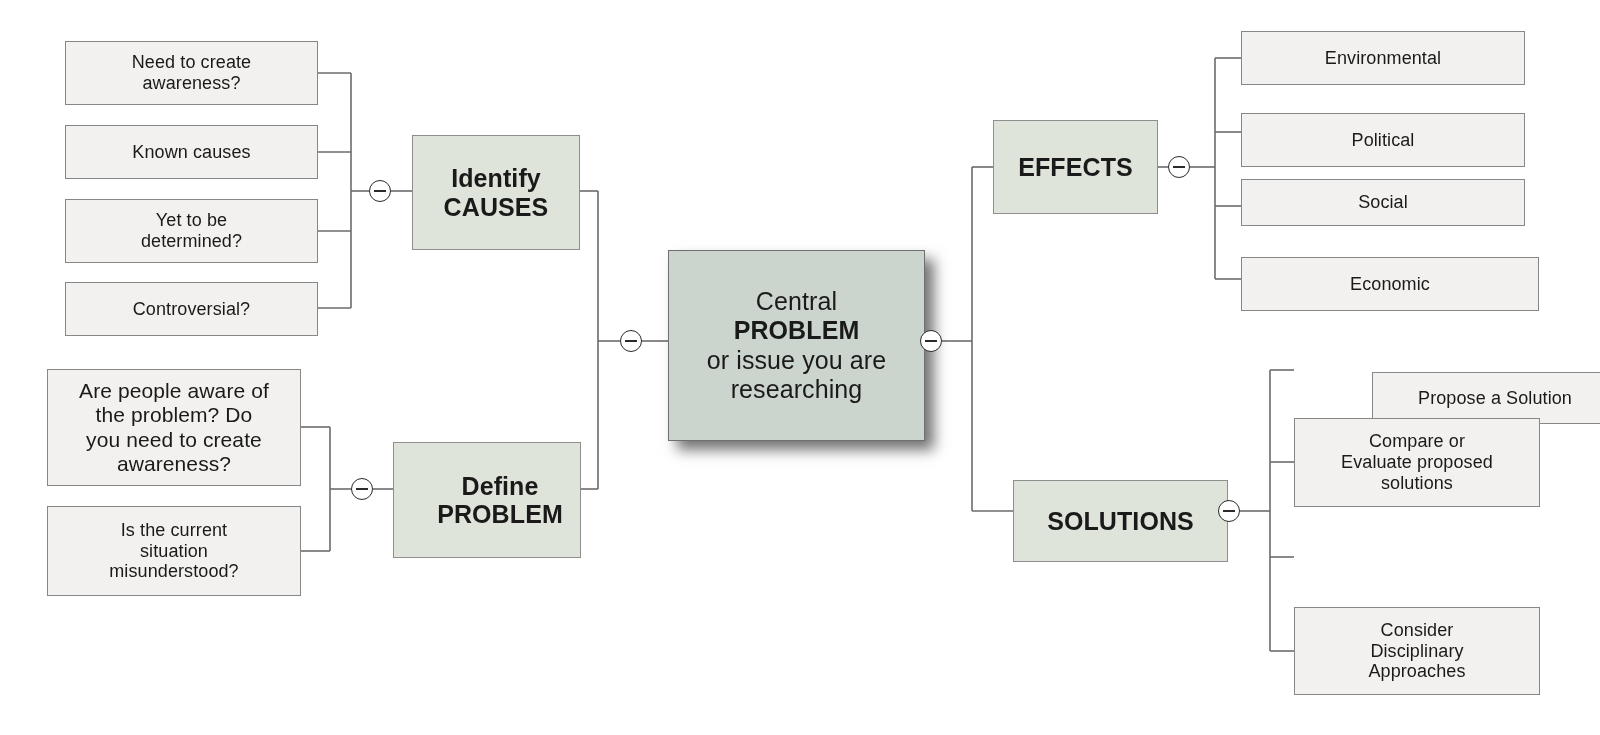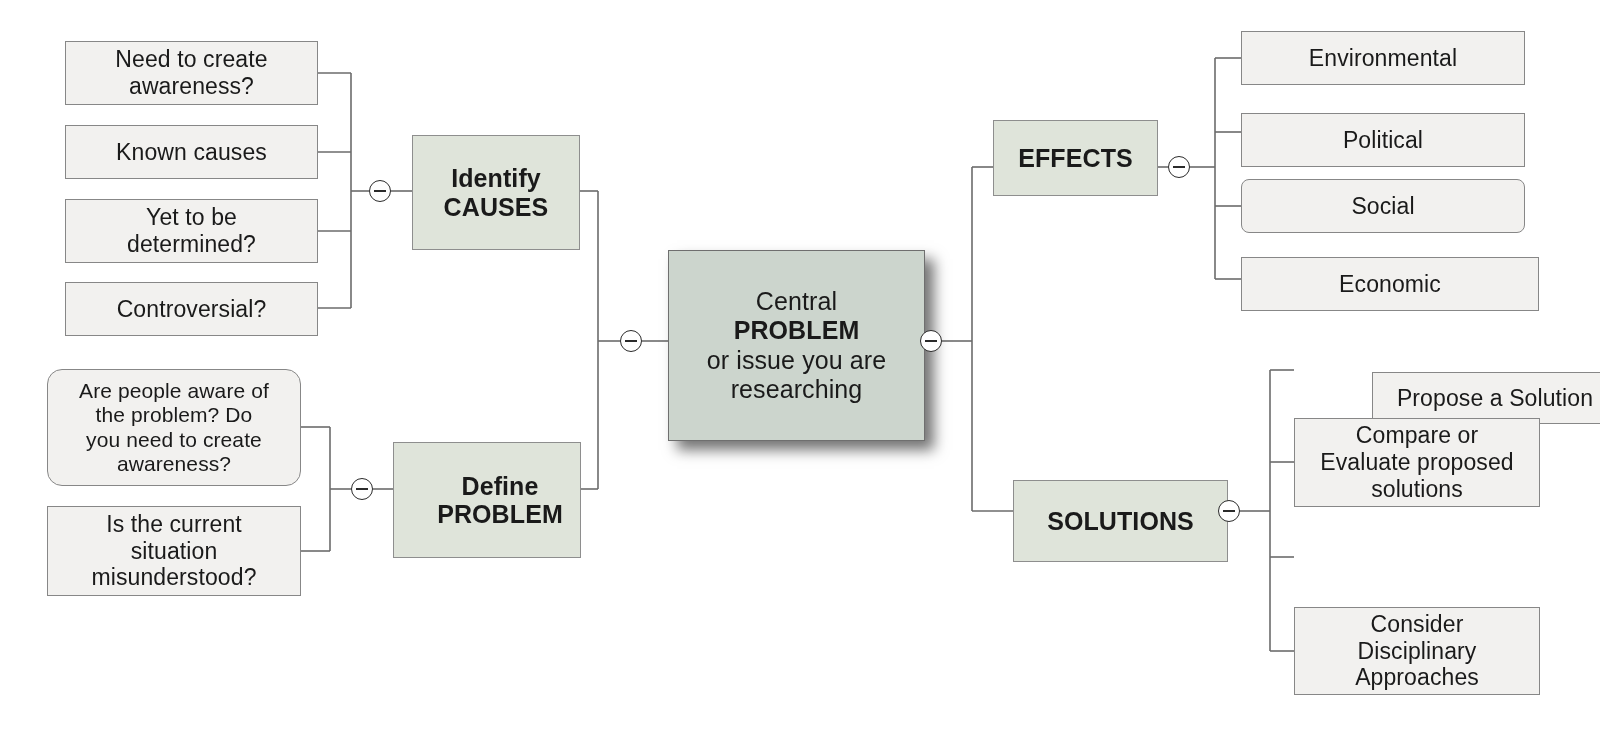--- a/index.html
+++ b/index.html
@@ -30,21 +30,21 @@
   .node {
     position: absolute;
     box-sizing: border-box;
     display: flex;
     align-items: center;
     justify-content: center;
     text-align: center;
     border: 1.5px solid #8c8c8c;
     background: #f2f1ef;
     color: #1a1a1a;
-    font-size: 23px;
+    font-size: 18px;
     line-height: 1.16;
     letter-spacing: 0.1px;
     padding: 2px 6px;
     white-space: pre-line;
   }
   .node.leaf {
     background: #f2f1ef;
     border-color: #878787;
   }
   .node.branch {
@@ -177,21 +177,21 @@
     <span class="lbl">Controversial?</span>
   </div>
 
   <div class="toggle" style="left:369px; top:180px;"></div>
 
   <div class="node branch" style="left:412px; top:135px; width:168px; height:115px;">
     <span class="lbl">Identify
 CAUSES</span>
   </div>
 
-  <div class="node leaf" style="left:47px; top:369px; width:254px; height:117px; font-size:21px;border-radius:15px;">
+  <div class="node leaf" style="left:47px; top:369px; width:254px; height:117px; font-size:21px;">
     <span class="lbl">Are people aware of
 the problem?  Do
 you need to create
 awareness?</span>
   </div>
 
   <div class="node leaf" style="left:47px; top:506px; width:254px; height:90px;">
     <span class="lbl">Is the current
 situation
 misunderstood?</span>
@@ -205,35 +205,35 @@
   </div>
 
   <div class="toggle" style="left:620px; top:330px;"></div>
 
   <div class="node central" style="left:668px; top:250px; width:257px; height:191px;">
     <span class="lbl"><span>Central</span><br><b>PROBLEM</b><br><span>or issue you are</span><br><span>researching</span></span>
   </div>
 
   <div class="toggle" style="left:920px; top:330px;"></div>
 
-  <div class="node branch" style="left:993px; top:120px; width:165px; height:76px;">
+  <div class="node branch" style="left:993px; top:120px; width:165px; height:94px;">
     <span class="lbl">EFFECTS</span>
   </div>
 
   <div class="toggle" style="left:1168px; top:156px;"></div>
 
   <div class="node leaf" style="left:1241px; top:31px; width:284px; height:54px;">
     <span class="lbl">Environmental</span>
   </div>
 
   <div class="node leaf" style="left:1241px; top:113px; width:284px; height:54px;">
     <span class="lbl">Political</span>
   </div>
 
-  <div class="node leaf" style="left:1241px; top:179px; width:284px; height:54px;border-radius:8px;">
+  <div class="node leaf" style="left:1241px; top:179px; width:284px; height:47px;">
     <span class="lbl">Social</span>
   </div>
 
   <div class="node leaf" style="left:1241px; top:257px; width:298px; height:54px;">
     <span class="lbl">Economic</span>
   </div>
 
   <div class="node branch" style="left:1013px; top:480px; width:215px; height:82px;">
     <span class="lbl">SOLUTIONS</span>
   </div>

